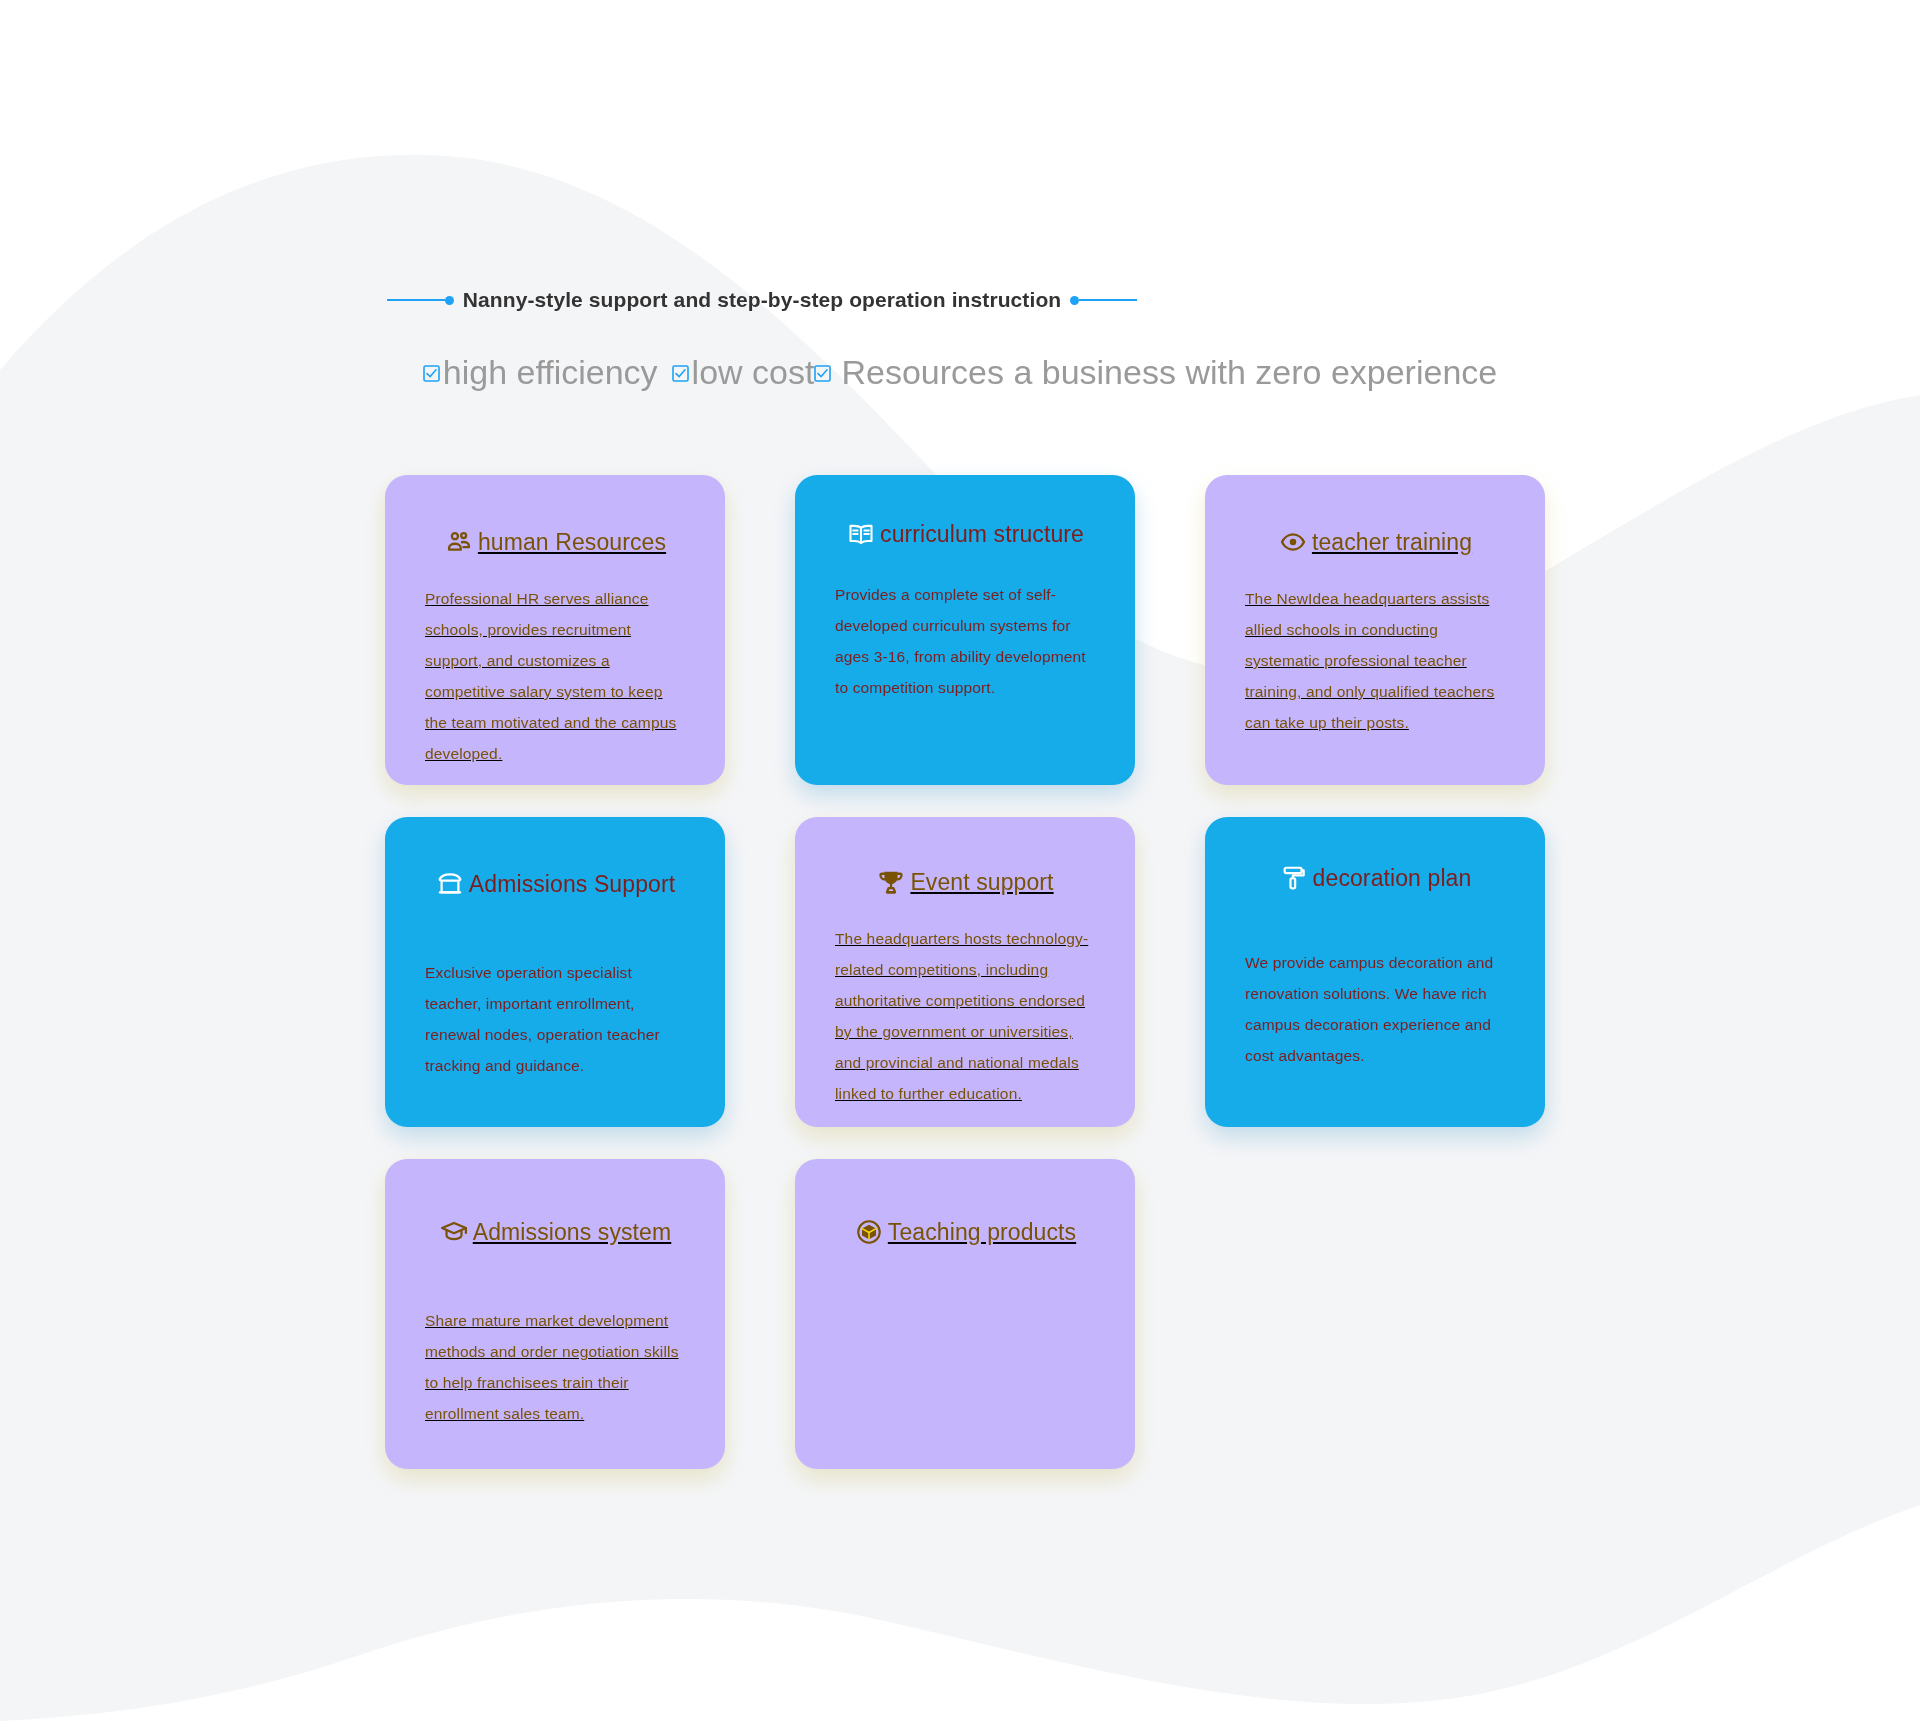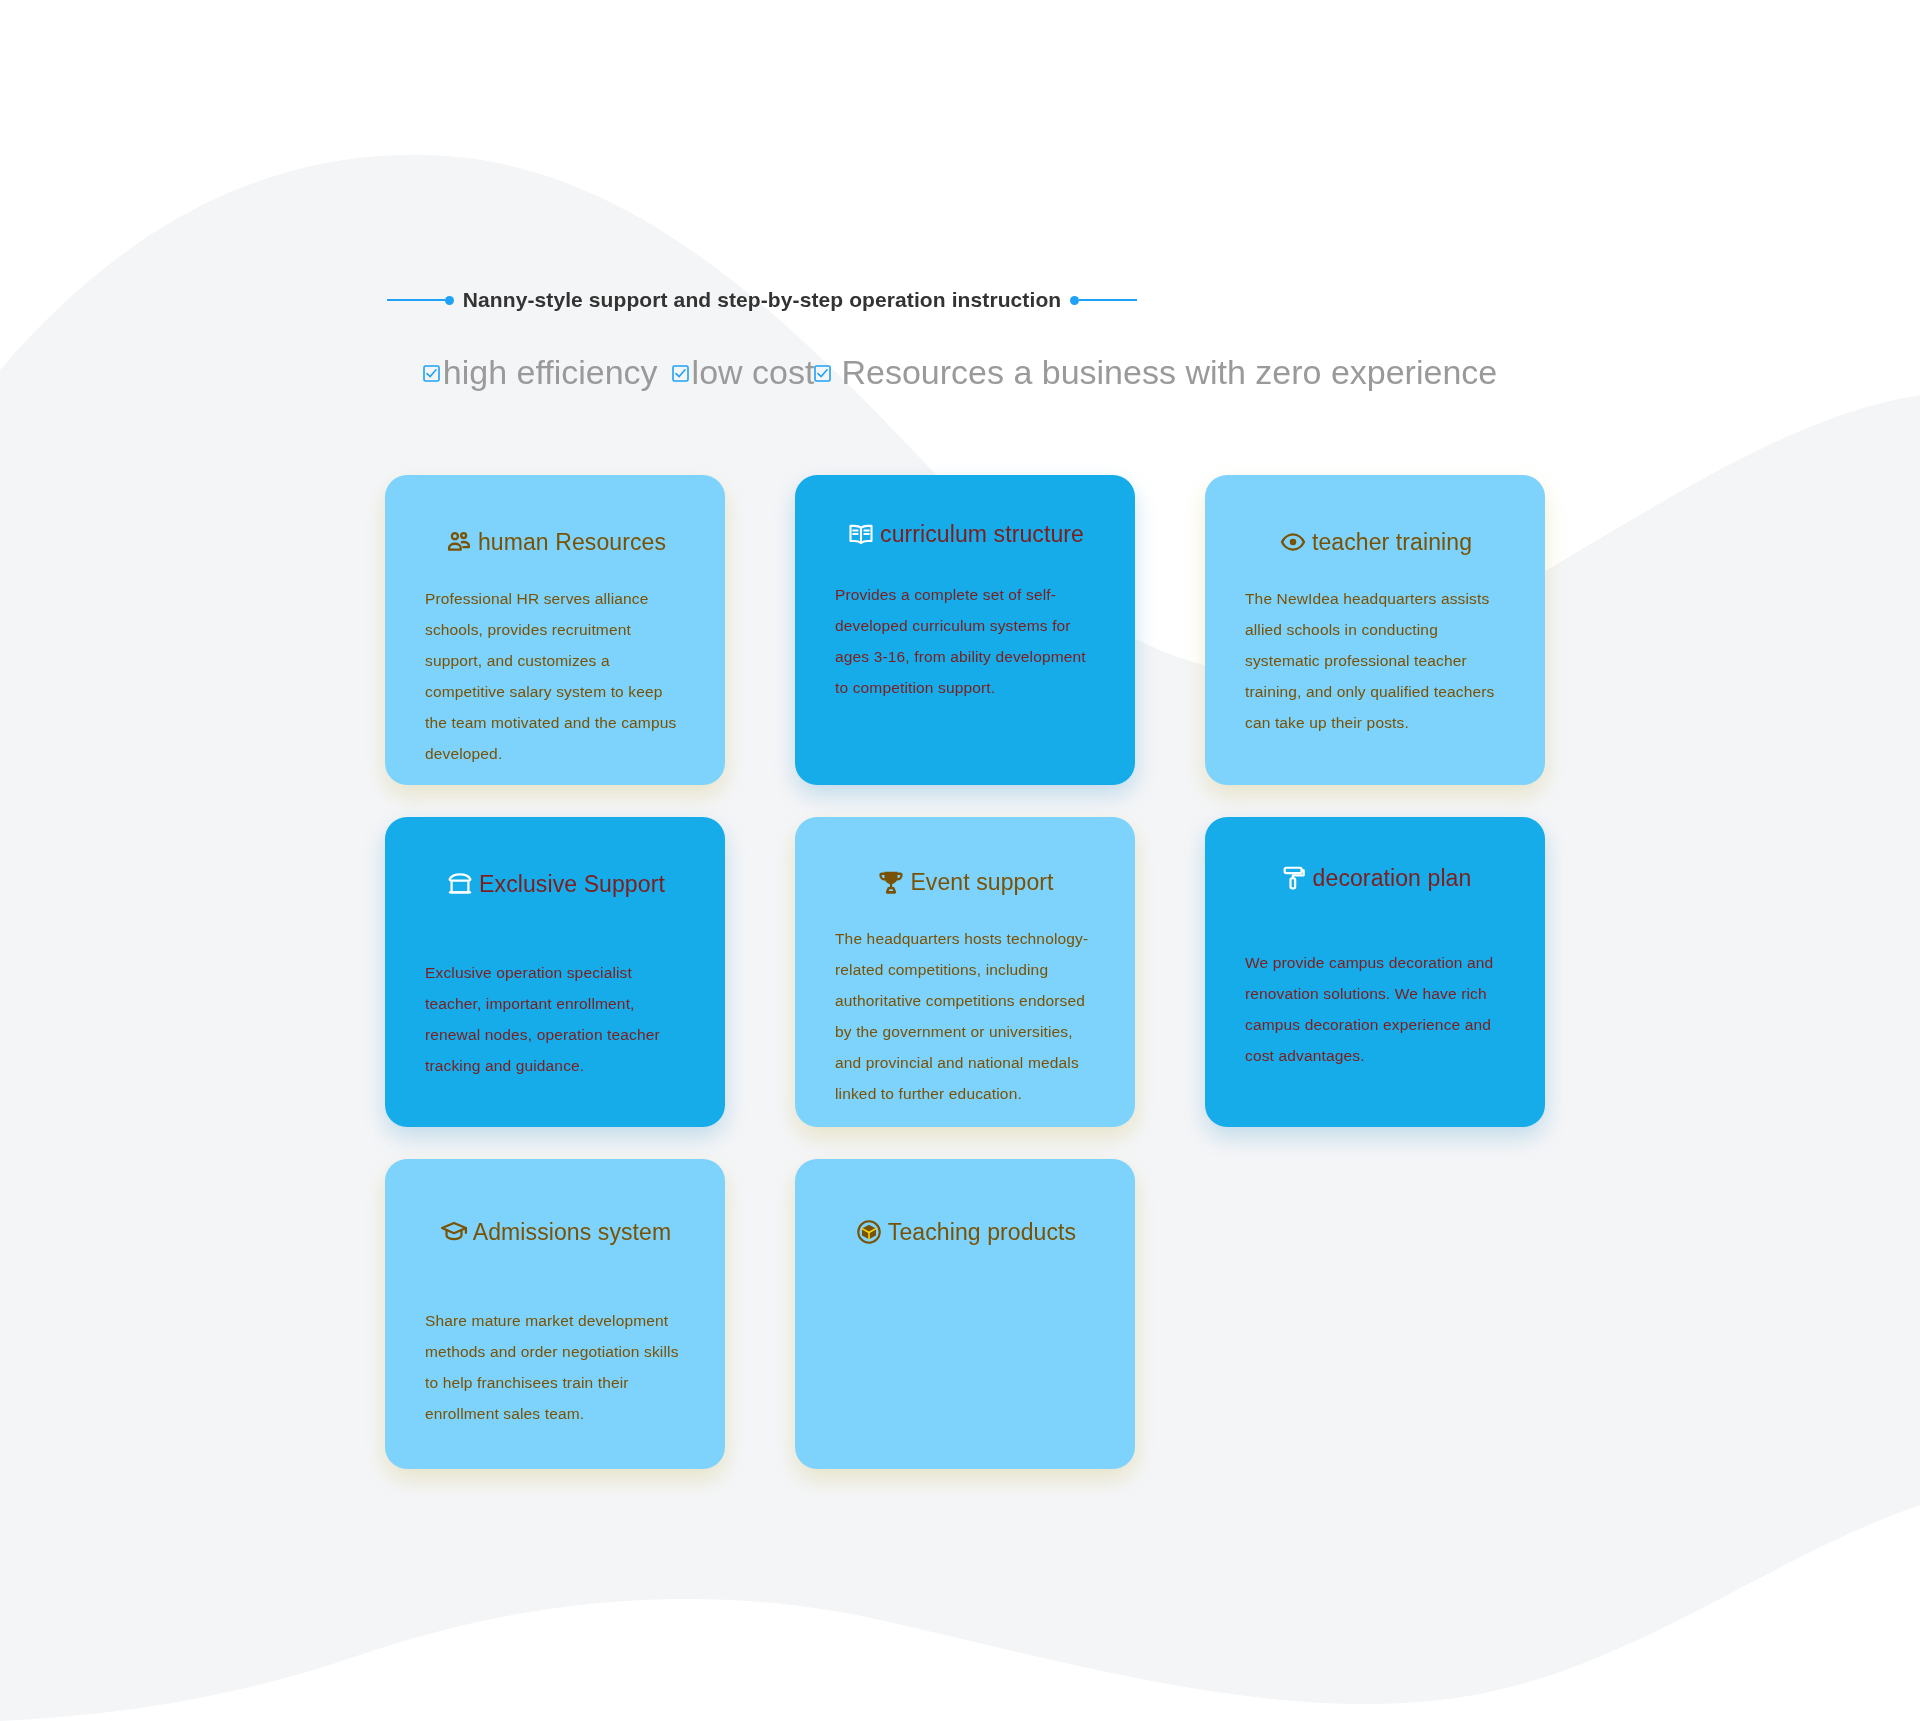--- a/index.html
+++ b/index.html
@@ -121,22 +121,23 @@
   }
 
   .card {
     border-radius: 22px;
     padding: 0 40px;
     position: relative;
     overflow: hidden;
   }
 
   .card.yellow {
-    background: #7dd3fc;
+    background: #c4b5fd;
     box-shadow: 0 10px 22px rgba(180, 160, 20, 0.20);
+    text-decoration: underline;
   }
   .card.blue {
     background: #15ace9;
     box-shadow: 0 10px 22px rgba(20, 130, 190, 0.22);
   }
 
   .card-head {
     display: flex;
     align-items: center;
     justify-content: center;
@@ -308,21 +309,21 @@
 
     <div class="card blue" data-card-index="3">
       <div class="card-head">
         <span class="card-icon">
           <svg width="28" height="28" viewBox="0 0 24 24" stroke-width="1.9" stroke-linecap="round" stroke-linejoin="round">
             <path d="M3.3 7.6C4.6 5.3 7.9 3.8 12 3.8s7.4 1.5 8.7 3.8c.4.7-.1 1.5-.9 1.5H4.2c-.8 0-1.3-.8-.9-1.5z"></path>
             <path d="M4.8 10.6v8.6h14.4v-8.6"></path>
             <path d="M3.3 19.2h17.4"></path>
           </svg>
         </span>
-        <span class="card-title">Exclusive Support</span>
+        <span class="card-title">Admissions Support</span>
       </div>
       <div class="card-body">Exclusive operation specialist teacher, important enrollment, renewal nodes, operation teacher tracking and guidance.</div>
     </div>
 
     <div class="card yellow" data-card-index="4">
       <div class="card-head">
         <span class="card-icon">
           <svg width="28" height="28" viewBox="0 0 24 24" stroke-width="2" stroke-linecap="round" stroke-linejoin="round">
             <path class="solid" d="M6.4 3.2h11.2v5c0 3.1-2.5 5.6-5.6 5.6S6.4 11.3 6.4 8.2z"></path>
             <path d="M6.4 4.9H4.1C3.3 4.9 3 5.5 3 6.2c0 2 1.6 3.6 3.6 3.6"></path>

